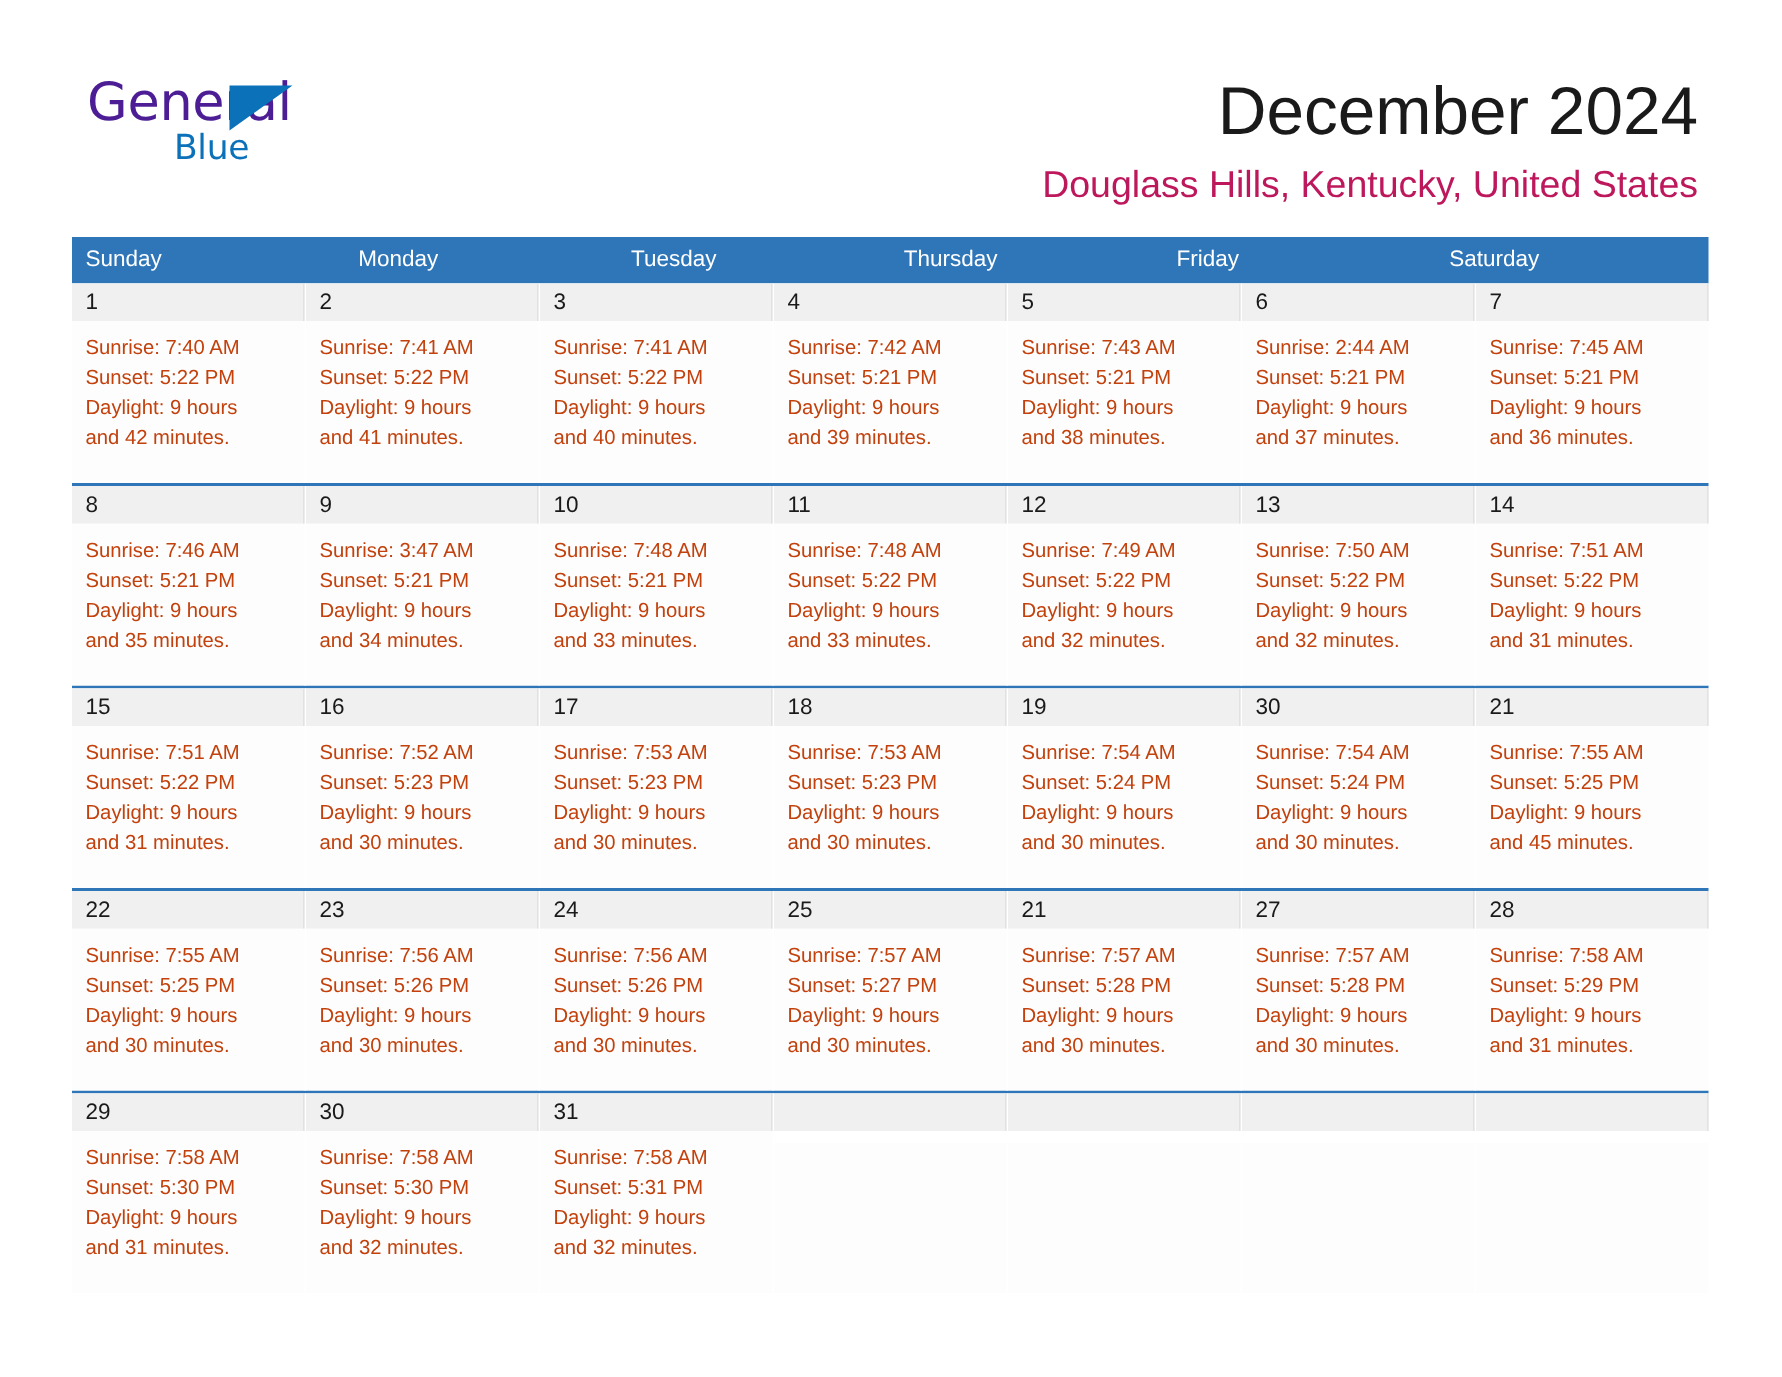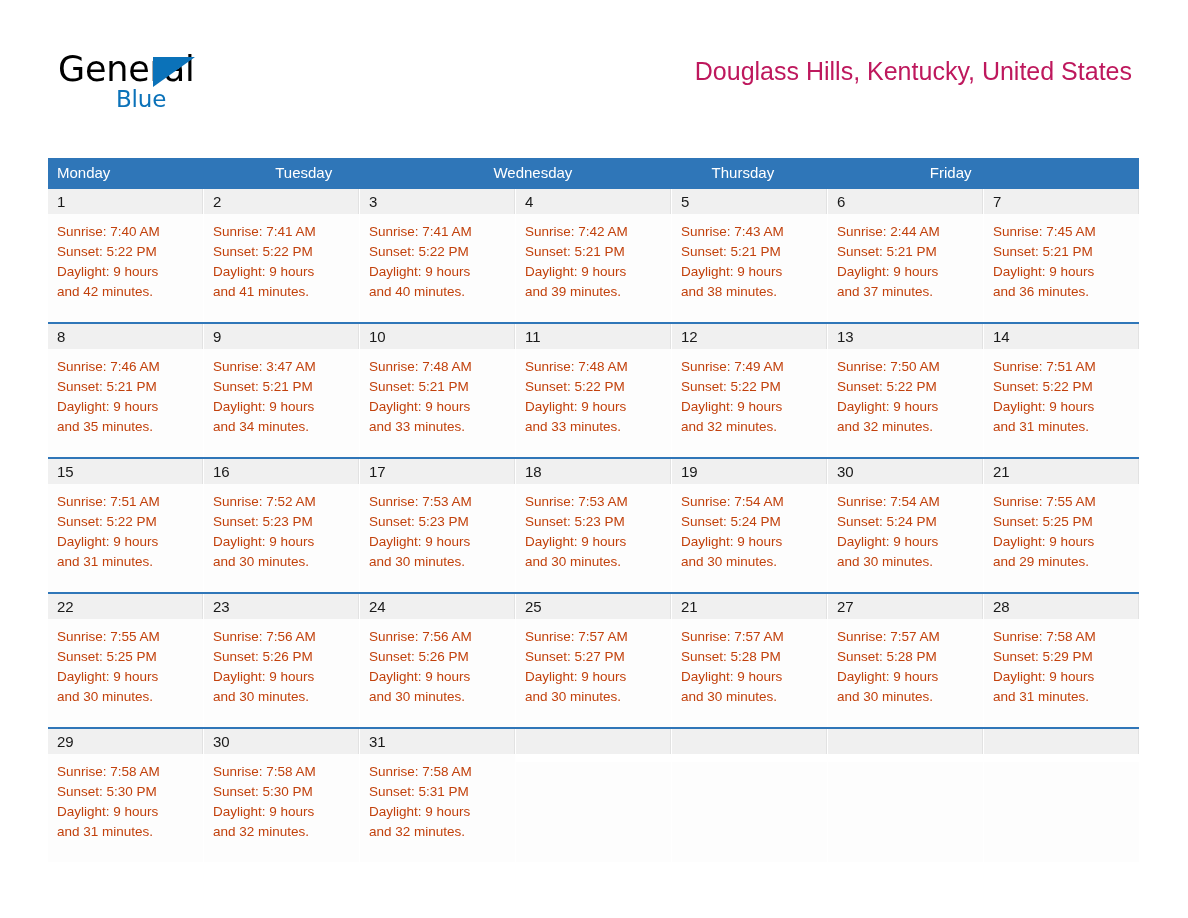--- a/index.html
+++ b/index.html
@@ -37,21 +37,21 @@
     top: 50px;
     width: 230px;
     height: 80px;
   }
   .logo-general {
     position: absolute;
     left: 0;
     top: 0;
     font-size: 35px;
     line-height: 38px;
-    color: #000000;
+    color: #4c1d95;
     letter-spacing: -0.2px;
     font-family: "DejaVu Sans", sans-serif;
     font-weight: 400;
   }
   .logo-blue {
     position: absolute;
     left: 58px;
     top: 30px;
     font-size: 23px;
     line-height: 38px;
@@ -176,32 +176,34 @@
 
   <div class="header">
 
     <div class="logo">
       <span class="logo-general">General</span>
       <span class="logo-triangle"></span>
       <span class="logo-blue">Blue</span>
     </div>
 
     <div class="title-block">
+      <div class="month-title">December 2024</div>
       <div class="location-title">Douglass Hills, Kentucky, United States</div>
     </div>
 
   </div>
 
   <div class="calendar">
     <div class="cal-head">
+        <div class="hcell">Sunday</div>
         <div class="hcell">Monday</div>
         <div class="hcell">Tuesday</div>
-        <div class="hcell">Wednesday</div>
         <div class="hcell">Thursday</div>
         <div class="hcell">Friday</div>
+        <div class="hcell">Saturday</div>
       </div>
     <div id="weeks-container">
         <div class="week first">
           <div class="day">
             <div class="day-num-band">1</div>
             <div class="day-body">
               <div class="ln">Sunrise: 7:40 AM</div>
               <div class="ln">Sunset: 5:22 PM</div>
               <div class="ln">Daylight: 9 hours</div>
               <div class="ln">and 42 minutes.</div>
@@ -381,21 +383,21 @@
               <div class="ln">Daylight: 9 hours</div>
               <div class="ln">and 30 minutes.</div>
             </div>
           </div>
           <div class="day">
             <div class="day-num-band">21</div>
             <div class="day-body">
               <div class="ln">Sunrise: 7:55 AM</div>
               <div class="ln">Sunset: 5:25 PM</div>
               <div class="ln">Daylight: 9 hours</div>
-              <div class="ln">and 29 minutes.</div>
+              <div class="ln">and 45 minutes.</div>
             </div>
           </div>
         </div>
         <div class="week">
           <div class="day">
             <div class="day-num-band">22</div>
             <div class="day-body">
               <div class="ln">Sunrise: 7:55 AM</div>
               <div class="ln">Sunset: 5:25 PM</div>
               <div class="ln">Daylight: 9 hours</div>

